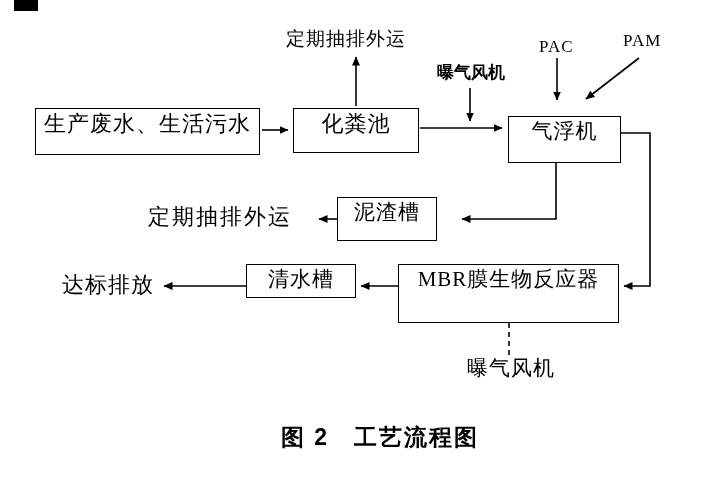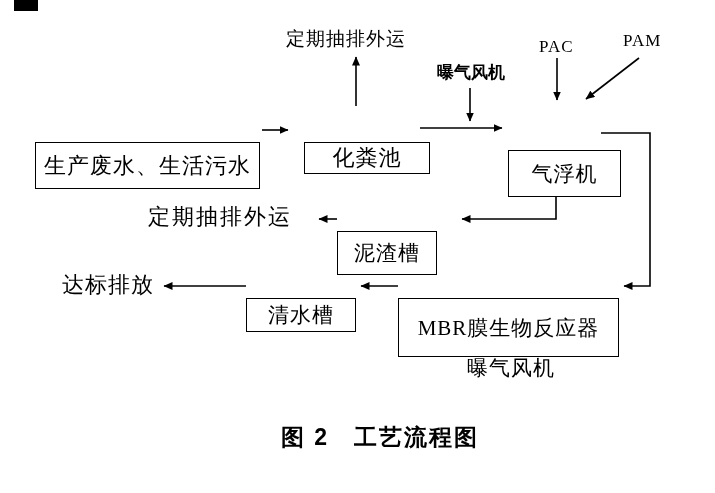--- a/index.html
+++ b/index.html
@@ -9,26 +9,25 @@
     background:#ffffff;
     font-family:"Liberation Serif","DejaVu Serif",serif;
     color:#000;
     overflow:hidden;
   }
   .wires{position:absolute;left:0;top:0;width:715px;height:493px;}
   .node{
     position:absolute;
     border:1.5px solid #000;
     background:#fff;
-    display:flex;align-items:center;justify-content:center;
+    display:flex;justify-content:center;
     font-size:21px;
     letter-spacing:1px;
     white-space:nowrap;
     box-sizing:border-box;
-    margin-top:34px;
   }
   .lbl{
     position:absolute;
     white-space:nowrap;
     line-height:1.1;
   }
   .caption{
     position:absolute;
     left:0;right:0;
     text-align:center;
@@ -81,21 +80,21 @@
       <line x1="246" y1="286" x2="164" y2="286" marker-end="url(#arrow)"></line>
 
       <line x1="509" y1="355" x2="509" y2="311" marker-end="url(#arrow)" stroke-dasharray="5,4"></line>
     </g>
   </svg>
 
   <div class="node" style="left:35px;top:108px;width:225px;height:47px;font-size:22px;">
     <span>生产废水、生活污水</span>
   </div>
 
-  <div class="node" style="left:304px;top:108px;width:126px;height:32px;font-size:22px;">
+  <div class="node" style="left:293px;top:108px;width:126px;height:45px;font-size:22px;">
     <span>化粪池</span>
   </div>
 
   <div class="node" style="left:508px;top:116px;width:113px;height:47px;">
     <span>气浮机</span>
   </div>
 
   <div class="node" style="left:337px;top:197px;width:100px;height:44px;">
     <span>泥渣槽</span>
   </div>

